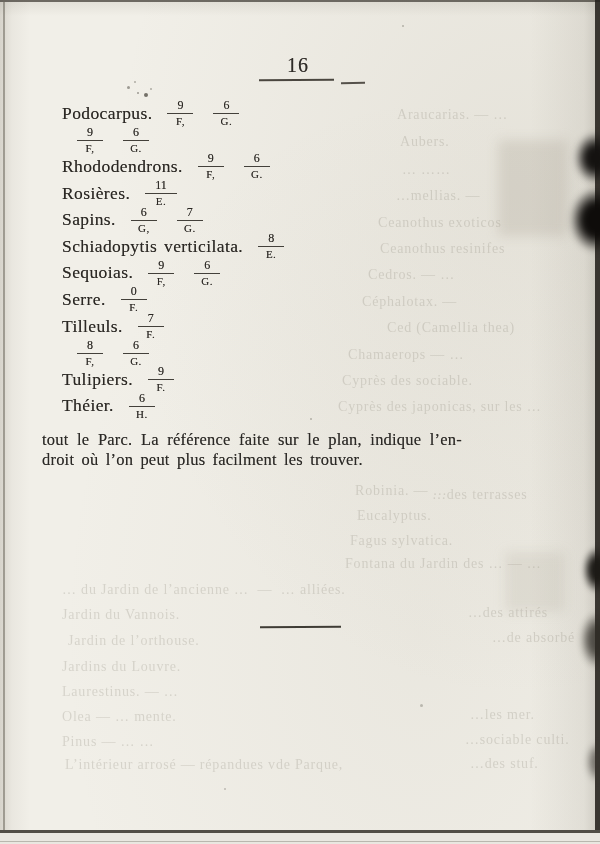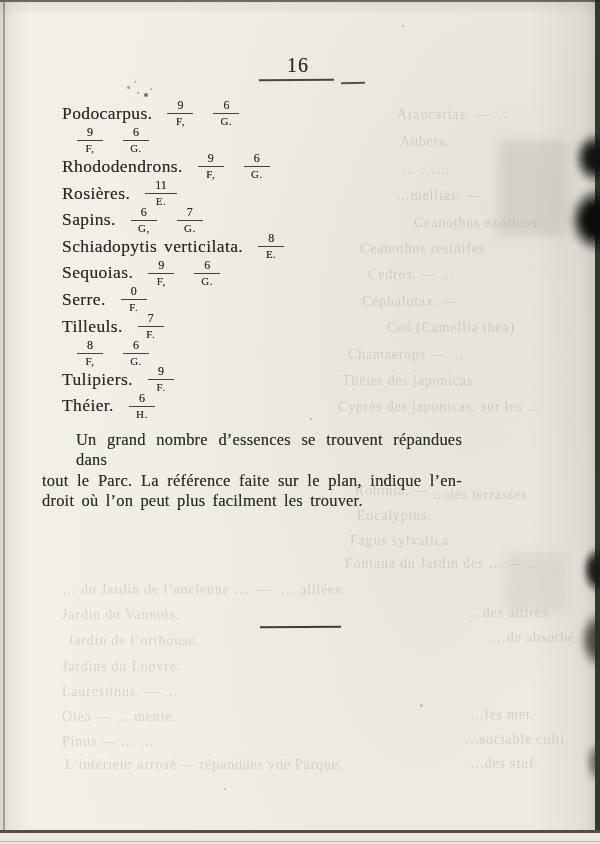--- a/index.html
+++ b/index.html
@@ -69,27 +69,27 @@
 
   <div class="edge-top"></div>
   <div class="edge-left"></div>
   <div class="edge-right"></div>
 
   <div id="ghost-layer">
       <span class="ghost" style="left: 397px; top: 107px;">Araucarias. — …</span>
       <span class="ghost" style="left: 400px; top: 134px;">Aubers.</span>
       <span class="ghost" style="left: 402px; top: 162px;">… ……</span>
       <span class="ghost" style="left: 396px; top: 188px;">…mellias. —</span>
-      <span class="ghost" style="left: 378px; top: 215px; margin-left: 36px;">Ceanothus exoticos</span>
-      <span class="ghost" style="left: 360px; top: 241px;">Ceanothus resinifes</span>
+      <span class="ghost" style="left: 378px; top: 215px;">Ceanothus exoticos</span>
+      <span class="ghost" style="left: 380px; top: 241px;">Ceanothus resinifes</span>
       <span class="ghost" style="left: 368px; top: 267px;">Cedros. — …</span>
       <span class="ghost" style="left: 362px; top: 294px;">Céphalotax. —</span>
       <span class="ghost" style="left: 352px; top: 320px; margin-left: 35px;">Ced (Camellia thea)</span>
       <span class="ghost" style="left: 348px; top: 347px;">Chamaerops — …</span>
-      <span class="ghost" style="left: 342px; top: 373px;">Théier des japonicas.</span>
+      <span class="ghost" style="left: 342px; top: 373px;">Cyprès des sociable.</span>
       <span class="ghost" style="left: 338px; top: 399px;">Cyprès des japonicas, sur les …</span>
       <span class="ghost" style="left: 355px; top: 483px;">Robinia. — …</span>
       <span class="ghost" style="left: 432px; top: 487px;">…des terrasses</span>
       <span class="ghost" style="left: 357px; top: 508px;">Eucalyptus.</span>
       <span class="ghost" style="left: 350px; top: 533px;">Fagus sylvatica.</span>
       <span class="ghost" style="left: 345px; top: 556px;">Fontana du Jardin des … — …</span>
       <span class="ghost" style="left: 62px; top: 582px;">… du Jardin de l’ancienne …  —  … alliées.</span>
       <span class="ghost" style="left: 62px; top: 607px;">Jardin du Vannois.</span>
       <span class="ghost" style="left: 468px; top: 605px;">…des attirés</span>
       <span class="ghost" style="left: 68px; top: 633px;">Jardin de l’orthouse.</span>
@@ -229,21 +229,20 @@
       <div class="species-row">
         <span class="species-name">Théier.</span>
         <span class="frac">
           <span class="num">6</span>
           <span class="den">H.</span>
         </span>
       </div>
     </div>
 
   <div class="para">
-    <div class="para-line first">Un grand nombre d’essences se trouvent répandues dans</div>
     <div class="para-line">tout le Parc. La référence faite sur le plan, indique l’en-</div>
     <div class="para-line last">droit où l’on peut plus facilment les trouver.</div>
   </div>
 
   <div class="divider"></div>
 
   <div class="edge-bottom">
     <div class="edge-bottom-line"></div>
   </div>
 

